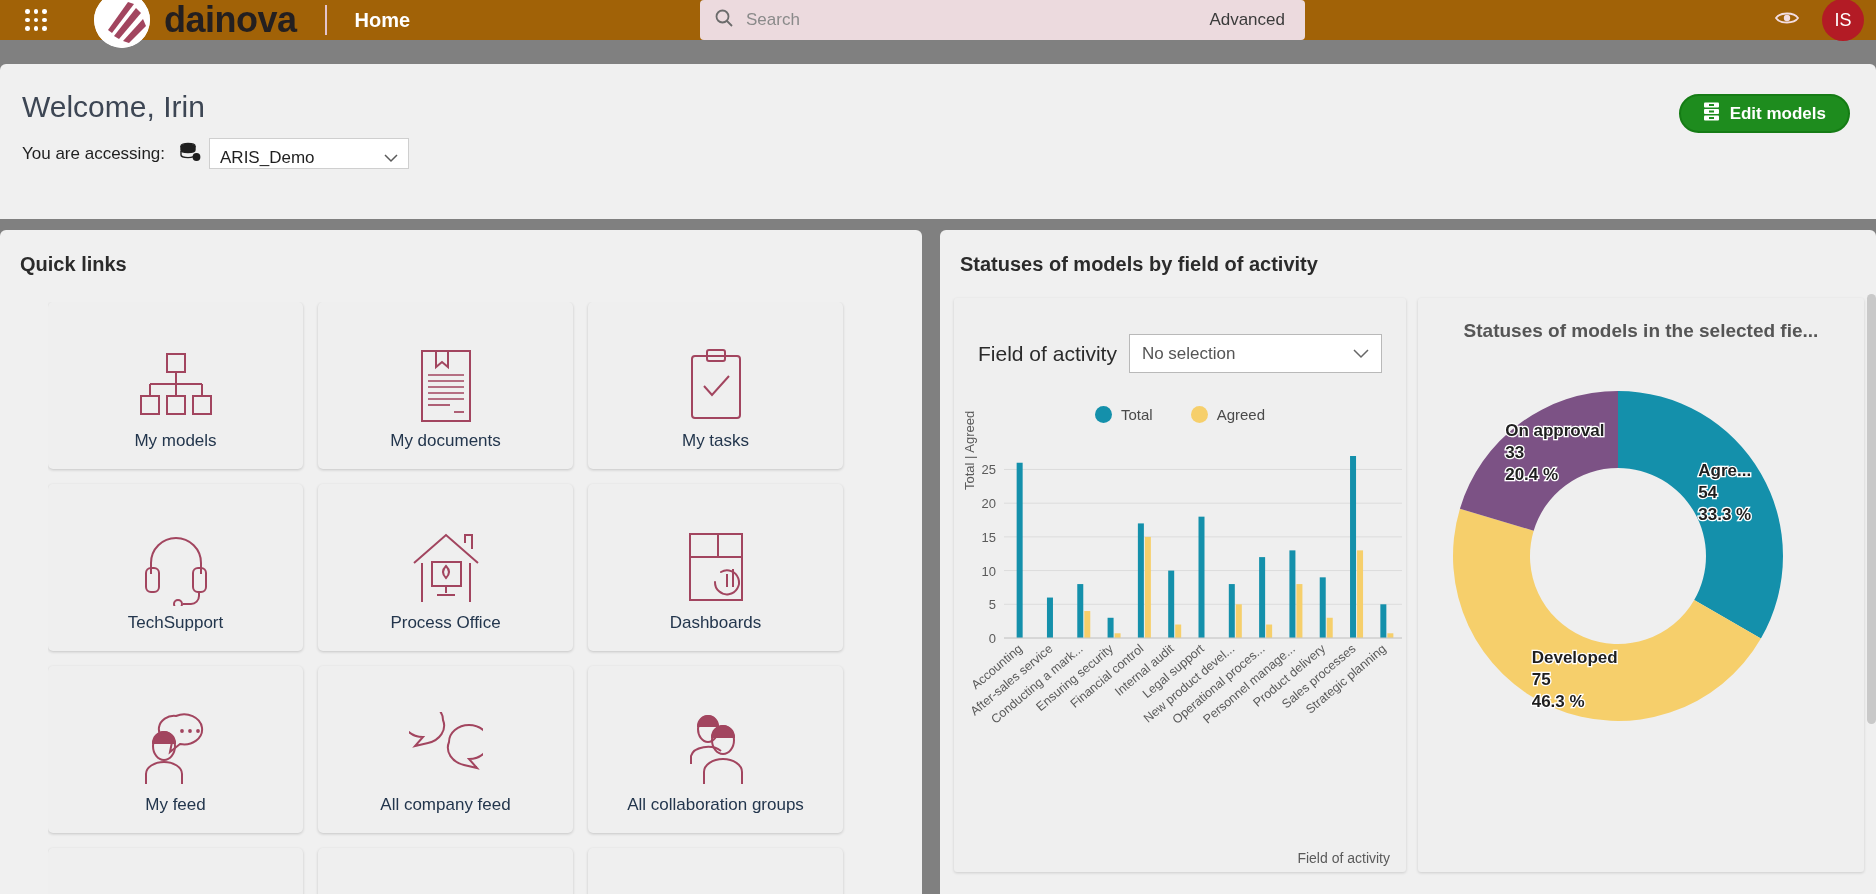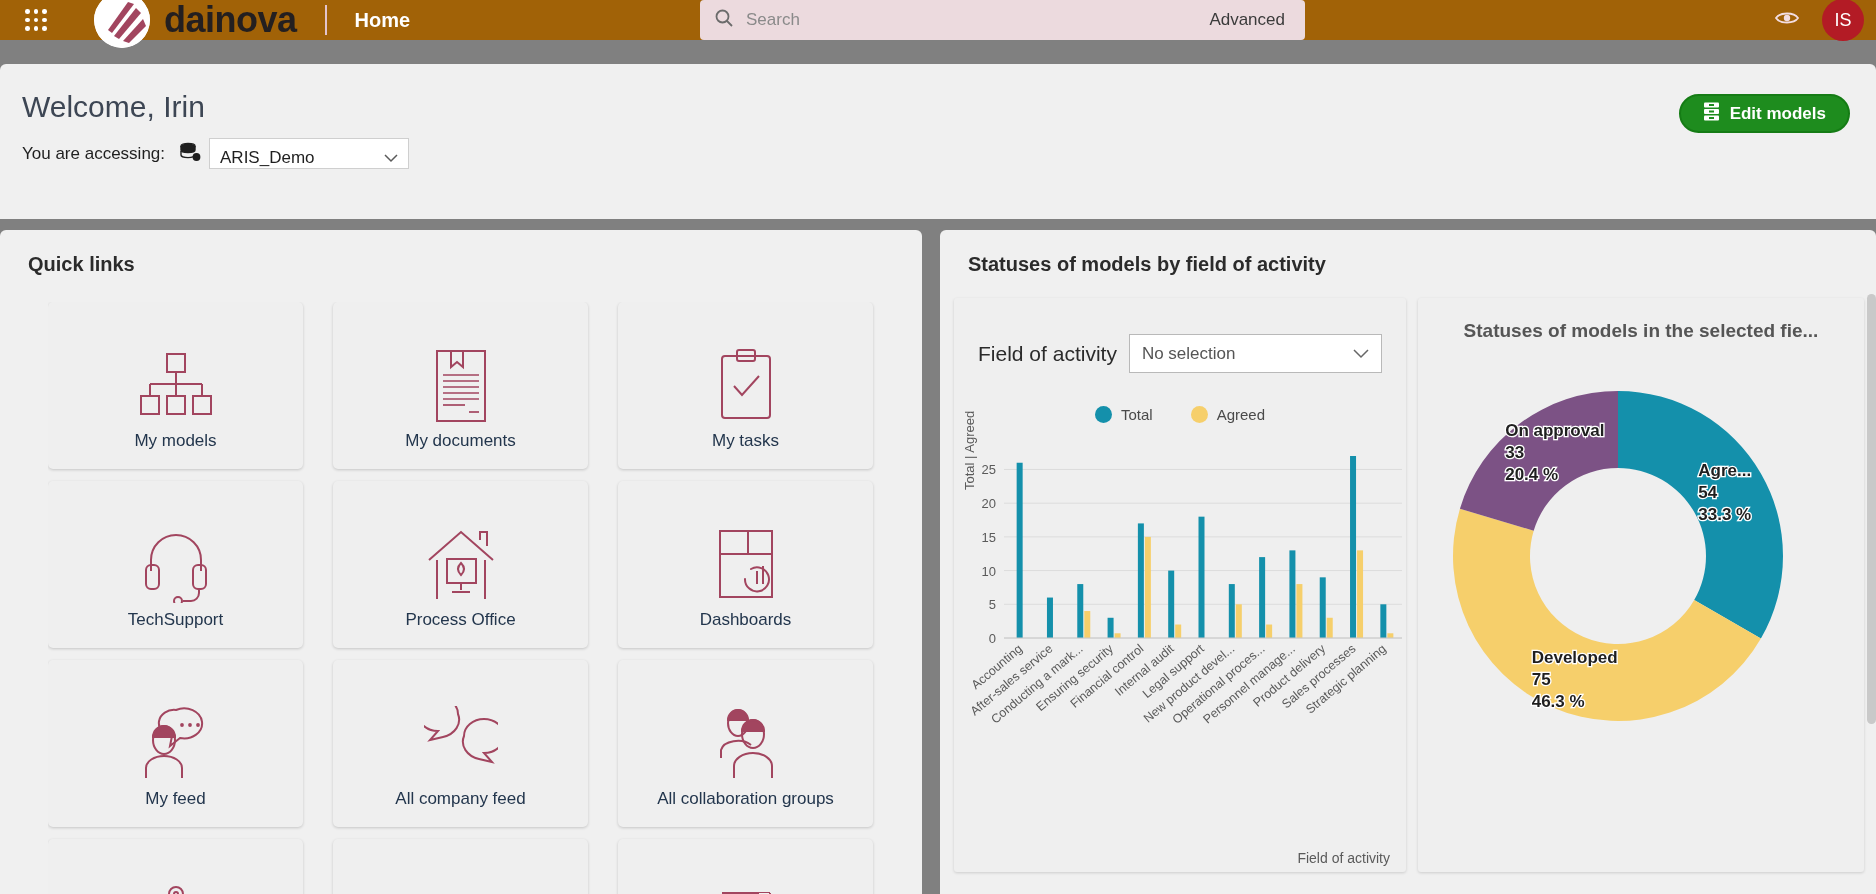--- a/index.html
+++ b/index.html
@@ -102,31 +102,32 @@
   
   .panels { position: absolute; top: 230px; left: 0; right: 0; bottom: 0; }
   .panel {
     position: absolute; top: 0; bottom: 0;
     background: #f0f0f0; border-radius: 6px 6px 0 0;
   }
   .panel-left { left: 0; width: 922px; }
   .panel-right { left: 940px; right: 0; }
   .panel-title {
     font-size: 20px; font-weight: bold; color: #2b2b2b;
-    padding: 23px 0 0 28px;
+    padding: 23px 0 0 20px;
   }
 
   
   .tiles {
     position: absolute; top: 72px; left: 48px; right: 10px; bottom: 0;
     display: grid;
     grid-template-columns: repeat(3, 255px);
     grid-auto-rows: 167px;
     column-gap: 30px; row-gap: 12px;
     overflow: hidden;
+    gap: 15px;
   }
   .tile {
     background: #efefef; border-radius: 5px;
     box-shadow: 0 1px 3px rgba(0,0,0,0.18);
     display: flex; flex-direction: column;
     align-items: center; justify-content: center;
     cursor: pointer; position: relative;
   }
   .tile-icon { height: 78px; display: flex; align-items: center; justify-content: center; }
   .tile-label {

